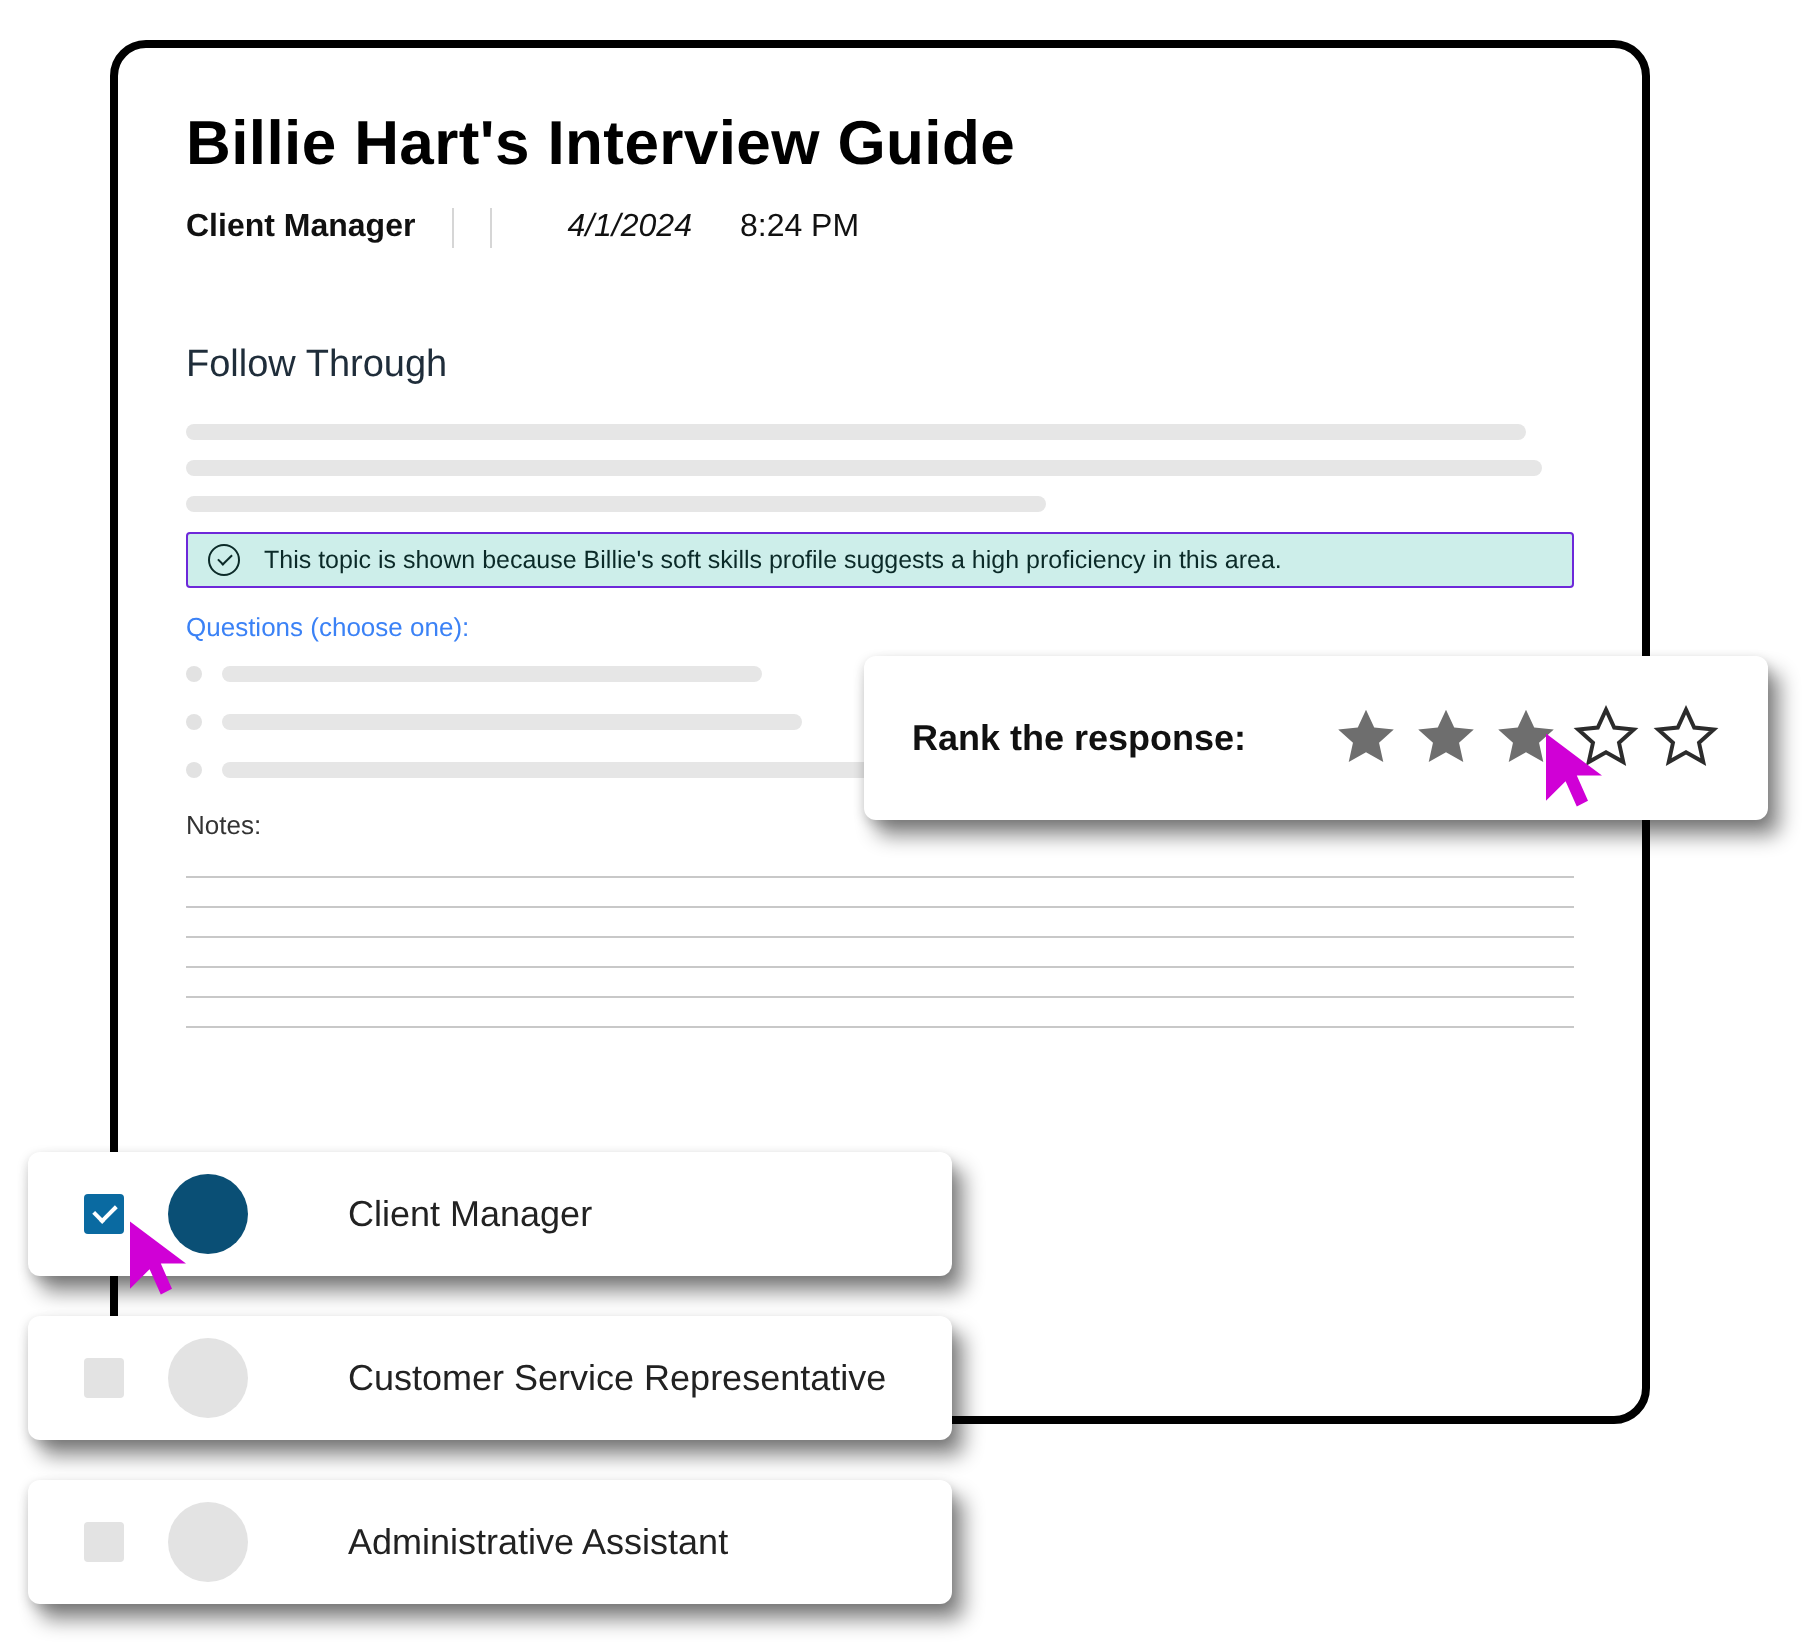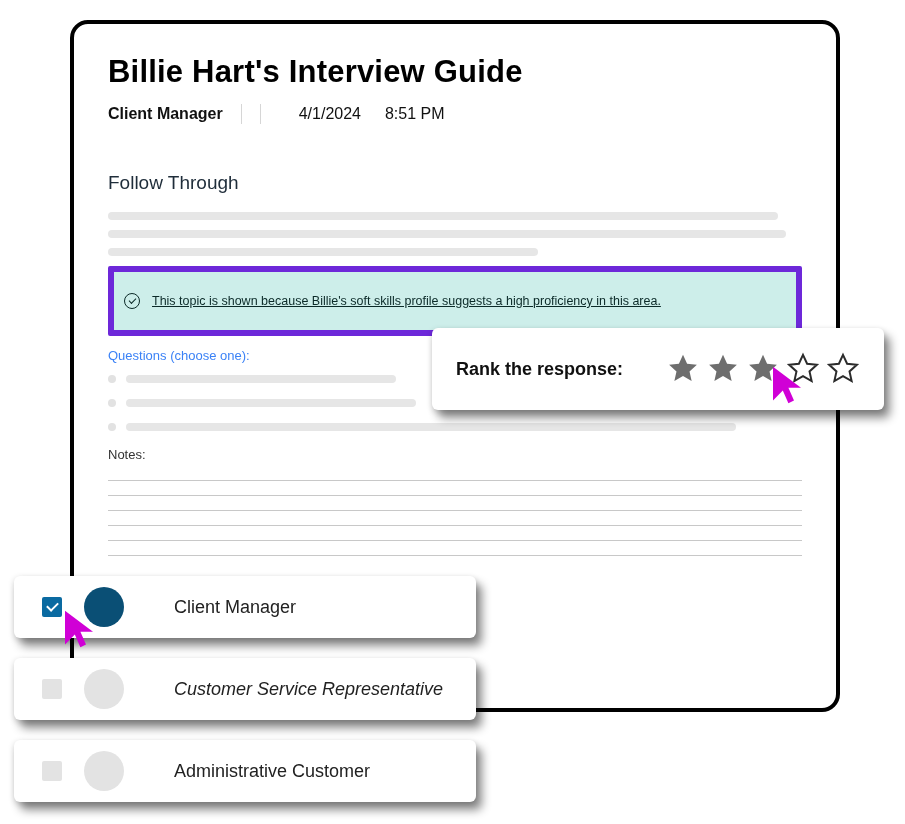--- a/index.html
+++ b/index.html
@@ -6,21 +6,21 @@
     margin: 0;
     padding: 0;
     width: 905px;
     height: 824px;
     font-family: Arial, Helvetica, sans-serif;
     background: #ffffff;
     position: relative;
   }
   .page {
     position: absolute;
-    left: 70px;
+    left: 55px;
     top: 20px;
     width: 770px;
     height: 692px;
     background: #ffffff;
     border: 4px solid #000;
     border-radius: 18px;
     box-sizing: border-box;
     padding: 28px 34px 30px 34px;
   }
   .title {
@@ -55,30 +55,29 @@
     border-radius: 4px;
     background: #e6e6e6;
     margin-bottom: 10px;
   }
   .ph1 { width: 670px; }
   .ph2 { width: 678px; }
   .ph3 { width: 430px; }
   .insight {
     margin-top: 10px;
     background: #cdeeea;
-    border: 6px solid #6d28d9;
+    border: 1px solid #6d28d9;
     border-radius: 2px;
     height: 26px;
     display: flex;
     align-items: center;
     gap: 12px;
-    padding: 16px 10px;
+    padding: 0 10px;
     font-size: 12.5px;
     color: #0b2a28;
-    text-decoration: underline;
   }
   .insight .chk {
     width: 14px; height: 14px;
     border: 1.5px solid #0b2a28;
     border-radius: 50%;
     display: flex; align-items: center; justify-content: center;
   }
   .insight .chk::after {
     content: "";
     width: 6px; height: 3px;
@@ -158,21 +157,21 @@
     background: #fff;
     border-radius: 6px;
     box-shadow: 6px 8px 10px rgba(0,0,0,.45), 0 2px 6px rgba(0,0,0,.18);
     display: flex;
     align-items: center;
     padding: 0 22px 0 28px;
     box-sizing: border-box;
     gap: 22px;
   }
   .role-card.rc1 { top: 576px; }
-  .role-card.rc2 { top: 658px; font-style: italic; }
+  .role-card.rc2 { top: 658px; }
   .role-card.rc3 { top: 740px; }
   .role-check {
     width: 20px; height: 20px;
     border-radius: 2px;
     display:flex; align-items:center; justify-content:center;
   }
   .role-check.on { background: #0a6aa1; }
   .role-check.on::after{
     content:"";
     width:9px;height:5px;
@@ -193,22 +192,22 @@
 </head>
 <body>
 
 <div class="page">
   <div class="title">Billie Hart's Interview Guide</div>
 
   <div class="meta">
     <span class="role">Client Manager</span>
     <span class="div"></span>
     <span class="div"></span>
-    <span style="margin-left:20px;">4/1/2024</span>
-    <span style="margin-left:6px;">8:51 PM</span>
+    <span style="margin-left:20px;font-style:italic;">4/1/2024</span>
+    <span style="margin-left:6px;">8:24 PM</span>
   </div>
 
   <div class="section-title">Follow Through</div>
 
   <div class="ph-lines">
     <div class="ph-line ph1"></div>
     <div class="ph-line ph2"></div>
     <div class="ph-line ph3"></div>
   </div>
 
@@ -288,20 +287,20 @@
   <span class="role-name">Client Manager</span>
 </div>
 <div class="role-card rc2">
   <span class="role-check off"></span>
   <span class="role-dot off"></span>
   <span class="role-name">Customer Service Representative</span>
 </div>
 <div class="role-card rc3">
   <span class="role-check off"></span>
   <span class="role-dot off"></span>
-  <span class="role-name">Administrative Customer</span>
+  <span class="role-name">Administrative Assistant</span>
 </div>
 
 <div class="cursor" style="left:62px; top:608px;">
   <svg viewBox="0 0 24 30">
       <path fill="#d000d6" d="M2 2 L2 26 L9 19 L13 28 L17 26 L13 17 L22 17 Z"></path>
     </svg>
 </div>
 
 </body></html>

